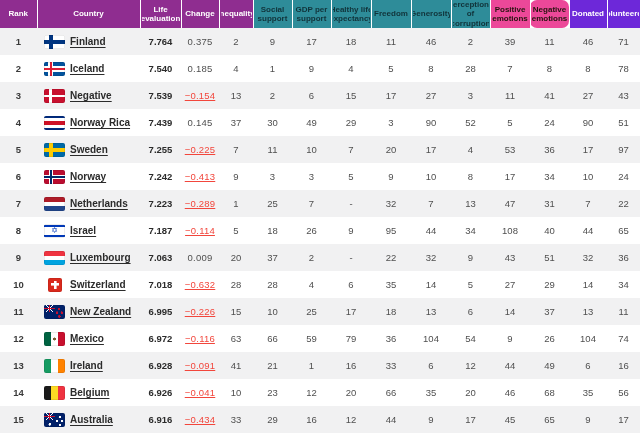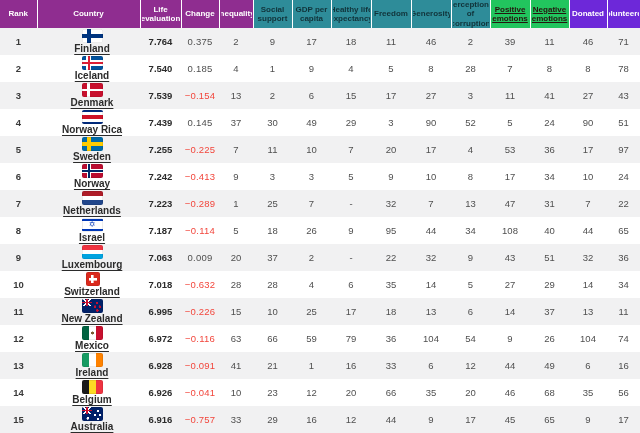--- a/index.html
+++ b/index.html
@@ -15,40 +15,40 @@
     text-align:center;vertical-align:middle;overflow:hidden;position:relative;
   }
   thead th .hlabel{
     display:flex;align-items:center;justify-content:center;text-align:center;
     height:28px;overflow:hidden;
   }
   thead th + th{border-left:1px solid rgba(255,255,255,.28);}
   th.g-purple{background:#8f2d90;color:#fff;}
   th.g-teal{background:#2e8c99;color:#11333a;}
   th.g-teal + th.g-teal{border-left:1px solid rgba(255,255,255,.45);}
-  th.g-orange{background:#22c55e;color:#27150f;text-decoration:underline;}
-  th.g-orange + th.g-orange{border-left:1px solid rgba(255,255,255,.5);}
+  th.g-orange{background:#ec4899;color:#27150f;}
+  th.g-orange + th.g-orange{border-left:1px solid rgba(255,255,255,.5);border-radius:7px;}
   th.g-blue{background:#6d28d9;color:#fff;}
   
   tbody tr{height:27px;}
   tbody tr:nth-child(odd){background:#f1f1f2;}
   tbody td{
     padding:0;font-size:9.5px;color:#4f4f4f;text-align:center;vertical-align:middle;
     white-space:nowrap;overflow:hidden;
   }
   td.rank{font-weight:bold;color:#3a3a3a;}
   td.country{text-align:left;}
-  .country-wrap{display:flex;align-items:center;padding-left:7px;flex-direction:column;}
+  .country-wrap{display:flex;align-items:center;padding-left:7px;gap:5px;}
   a.country-link{
     color:#2b2b2b;font-weight:bold;font-size:10px;text-decoration:underline;
     text-underline-offset:2px;cursor:pointer;
   }
   td.life{font-weight:bold;color:#2b2b2b;text-align:center;}
   td.change{letter-spacing:.2px;}
-  td.change.neg{color:#f2463c;}
+  td.change.neg{color:#f2463c;text-decoration:underline;}
   
   .flag{
     display:inline-block;flex:none;width:21px;height:14px;border-radius:2px;
     box-shadow:inset 0 0 0 .5px rgba(0,0,0,.15);background-repeat:no-repeat;
     position:relative;background-color:#ddd;
   }
   .f-finland{background-image:
     linear-gradient(to right,transparent 0 24%,#003580 24% 42%,transparent 42%),
     linear-gradient(to bottom,#fff 0 36%,#003580 36% 64%,#fff 64%);}
   .f-iceland{background-image:
@@ -147,21 +147,21 @@
         <th class="g-purple">
           <div class="hlabel">Change</div>
         </th>
         <th class="g-purple">
           <div class="hlabel">Inequality</div>
         </th>
         <th class="g-teal">
           <div class="hlabel">Social support</div>
         </th>
         <th class="g-teal">
-          <div class="hlabel">GDP per capita</div>
+          <div class="hlabel">GDP per support</div>
         </th>
         <th class="g-teal">
           <div class="hlabel">Healthy life expectancy</div>
         </th>
         <th class="g-teal">
           <div class="hlabel">Freedom</div>
         </th>
         <th class="g-teal">
           <div class="hlabel">Generosity</div>
         </th>
@@ -225,21 +225,21 @@
         <td>7</td>
         <td>8</td>
         <td>8</td>
         <td>78</td>
       </tr>
       <tr>
         <td class="rank">3</td>
         <td class="country">
           <span class="country-wrap">
             <span class="flag f-denmark"></span>
-            <a class="country-link">Denmark</a>
+            <a class="country-link">Negative</a>
           </span>
         </td>
         <td class="life">7.539</td>
         <td class="change neg">−0.154</td>
         <td>13</td>
         <td>2</td>
         <td>6</td>
         <td>15</td>
         <td>17</td>
         <td>27</td>
@@ -493,21 +493,21 @@
       </tr>
       <tr>
         <td class="rank">15</td>
         <td class="country">
           <span class="country-wrap">
             <span class="flag f-australia"></span>
             <a class="country-link">Australia</a>
           </span>
         </td>
         <td class="life">6.916</td>
-        <td class="change neg">−0.757</td>
+        <td class="change neg">−0.434</td>
         <td>33</td>
         <td>29</td>
         <td>16</td>
         <td>12</td>
         <td>44</td>
         <td>9</td>
         <td>17</td>
         <td>45</td>
         <td>65</td>
         <td>9</td>

